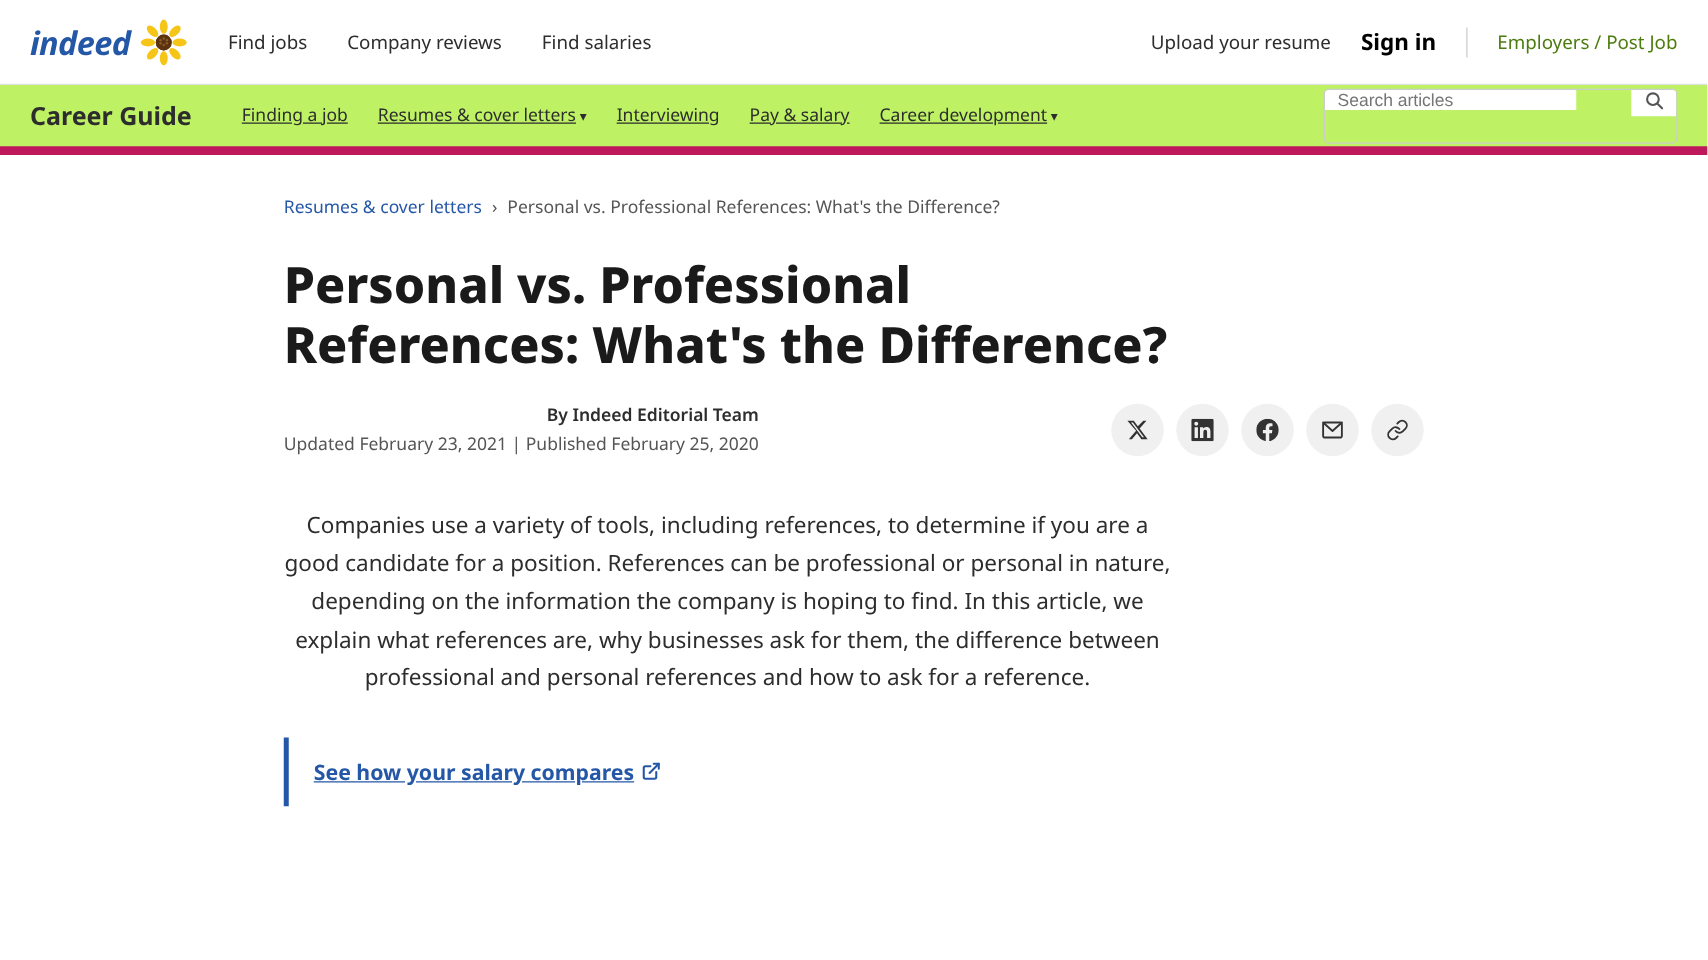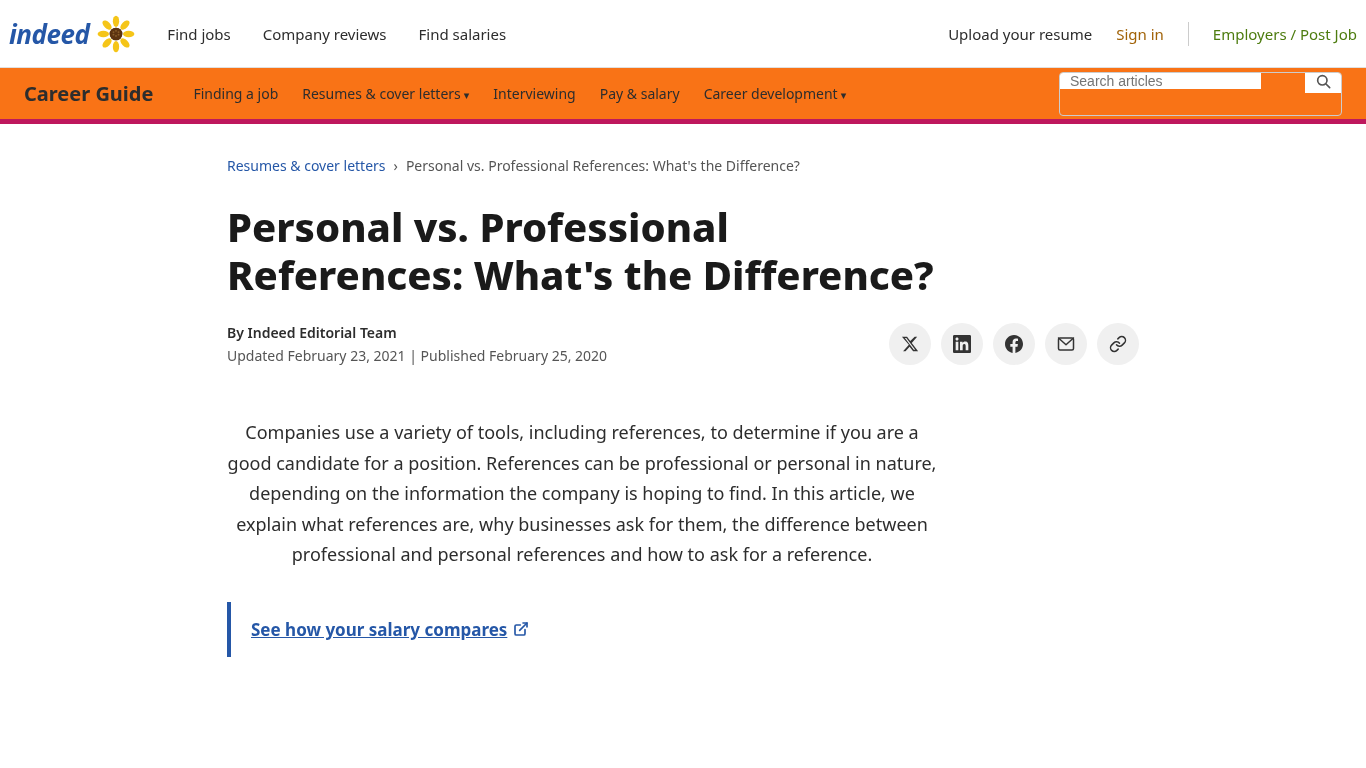--- a/index.html
+++ b/index.html
@@ -2,21 +2,21 @@
 <html><head>
   <meta charset="utf-8">
   <style>
     * { margin: 0; padding: 0; box-sizing: border-box; }
     body { font-family: 'Noto Sans', Arial, sans-serif; background: #fff; color: #2d2d2d; font-size: 16px; }
 
     
     .top-nav {
       display: flex;
       align-items: center;
-      padding: 0 9px;
+      padding: 0 24px;
       height: 68px;
       border-bottom: 1px solid #e0e0e0;
       background: #fff;
     }
     .logo-area {
       display: flex;
       align-items: center;
       gap: 8px;
       margin-right: 32px;
     }
@@ -48,57 +48,58 @@
       align-items: center;
       gap: 24px;
     }
     .upload-resume {
       text-decoration: none;
       color: #2d2d2d;
       font-size: 15px;
     }
     .sign-in {
       text-decoration: none;
-      color: #a16207;
-      font-size: 15px;
-      font-weight: 400;
+      color: #000000;
+      font-size: 18px;
+      font-weight: 700;
     }
     .divider-v {
       width: 1px;
       height: 24px;
       background: #ccc;
     }
     .employers-link {
       text-decoration: none;
       color: #4d7c0f;
       font-size: 15px;
     }
 
     
     .sub-nav {
       display: flex;
       align-items: center;
       padding: 0 24px;
       height: 56px;
-      border-bottom: 5px solid #be185d;
-      background: #f97316;
+      border-bottom: 7px solid #be185d;
+      background: #bef264;
       gap: 32px;
     }
     .career-guide-title {
       font-size: 20px;
       font-weight: 700;
       color: #2d2d2d;
       white-space: nowrap;
       margin-right: 8px;
     }
     .sub-nav-links {
       display: flex;
       align-items: center;
       gap: 24px;
       flex: 1;
+      text-decoration: underline;
     }
     .sub-nav-links a {
       text-decoration: none;
       color: #2d2d2d;
       font-size: 14px;
       white-space: nowrap;
     }
     .dropdown-arrow {
       display: inline-block;
       margin-left: 3px;
@@ -166,21 +167,22 @@
       line-height: 1.2;
       margin-bottom: 24px;
       max-width: 740px;
     }
 
     
     .meta-share-row {
       display: flex;
       align-items: flex-start;
       justify-content: space-between;
-      margin-bottom: 52px;
+      margin-bottom: 40px;
+      text-align: right;
     }
     .meta-info .author {
       font-size: 14px;
       color: #2d2d2d;
       font-weight: 600;
       margin-bottom: 4px;
     }
     .meta-info .dates {
       font-size: 14px;
       color: #555;

